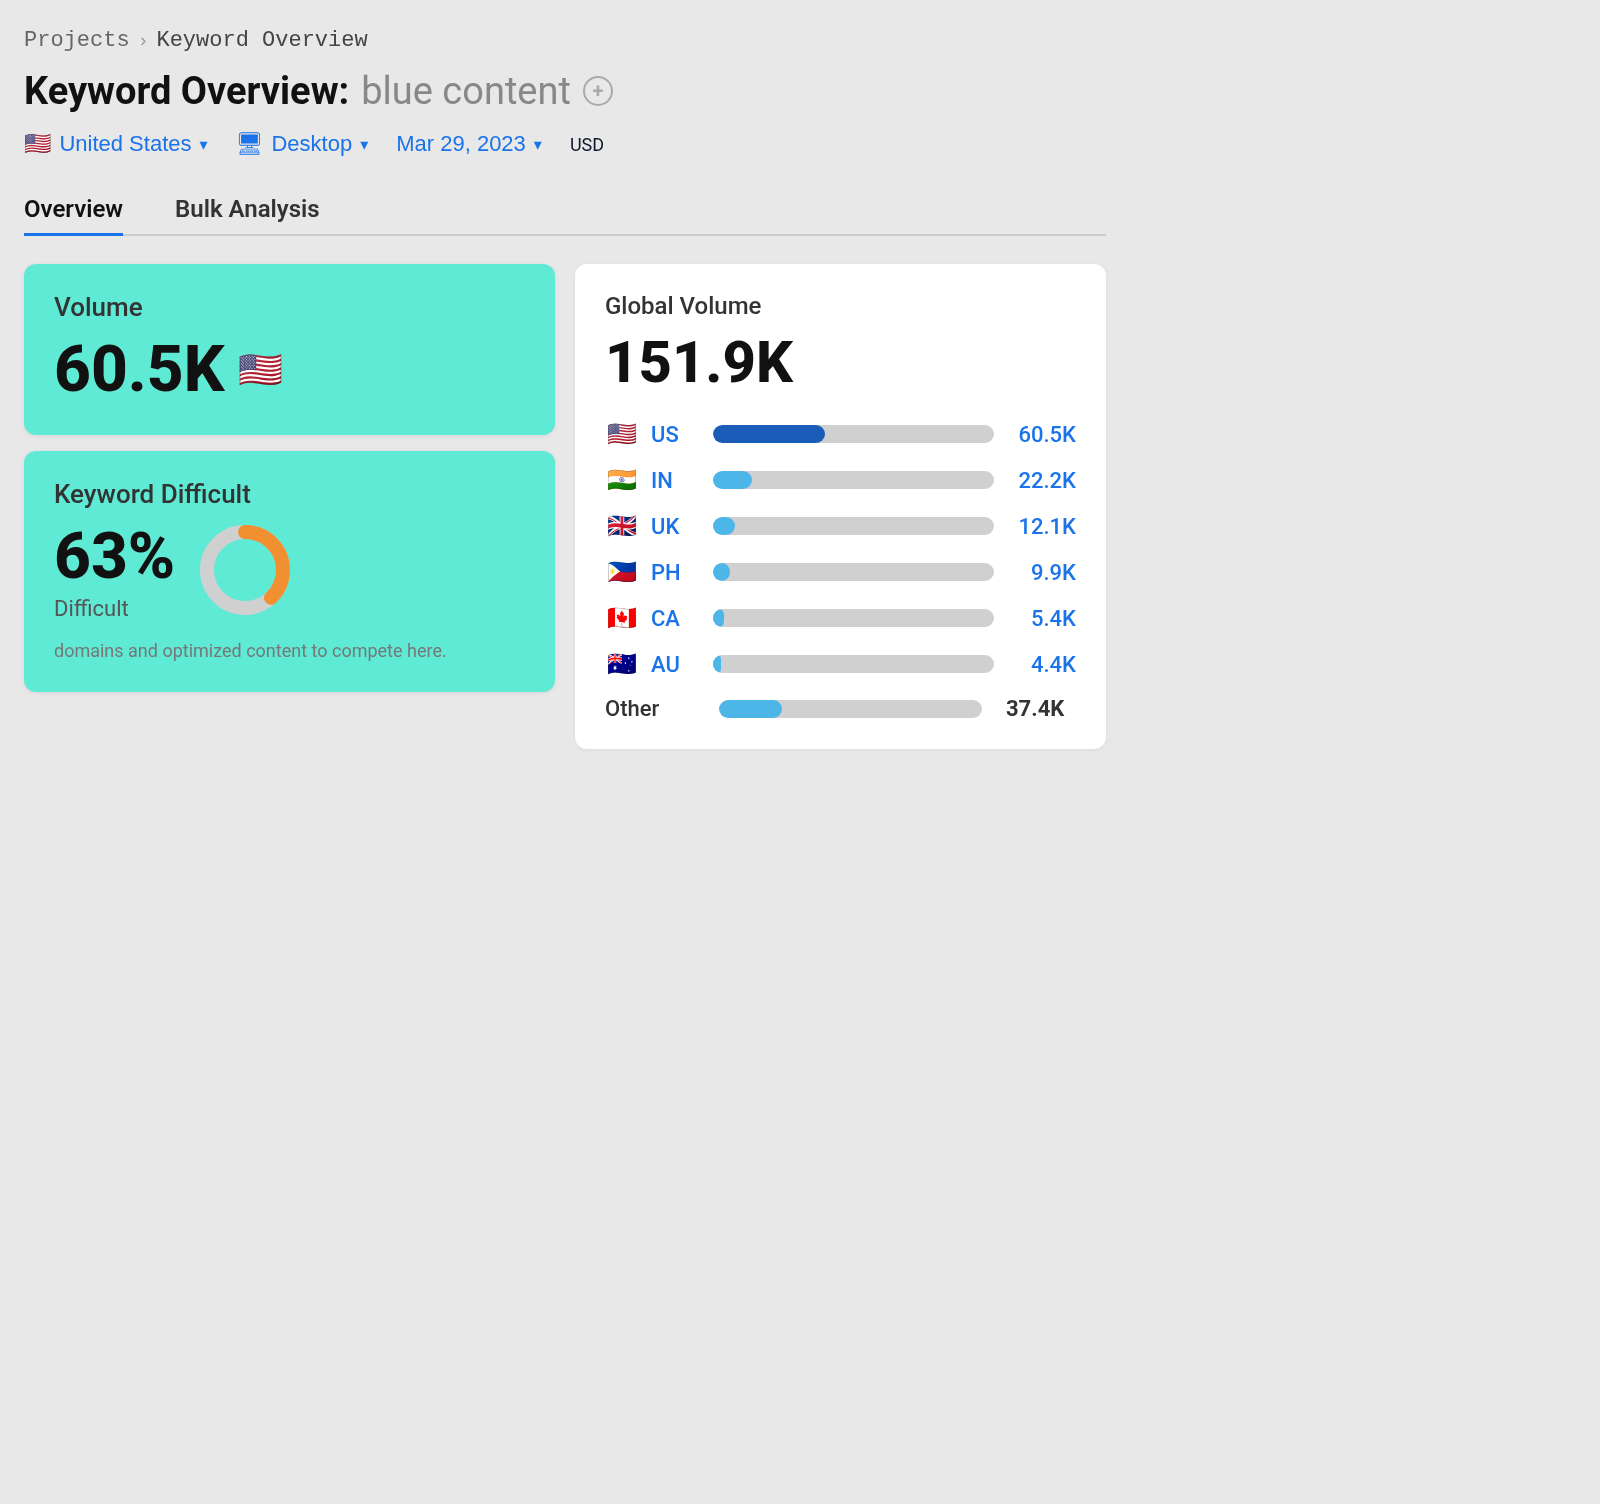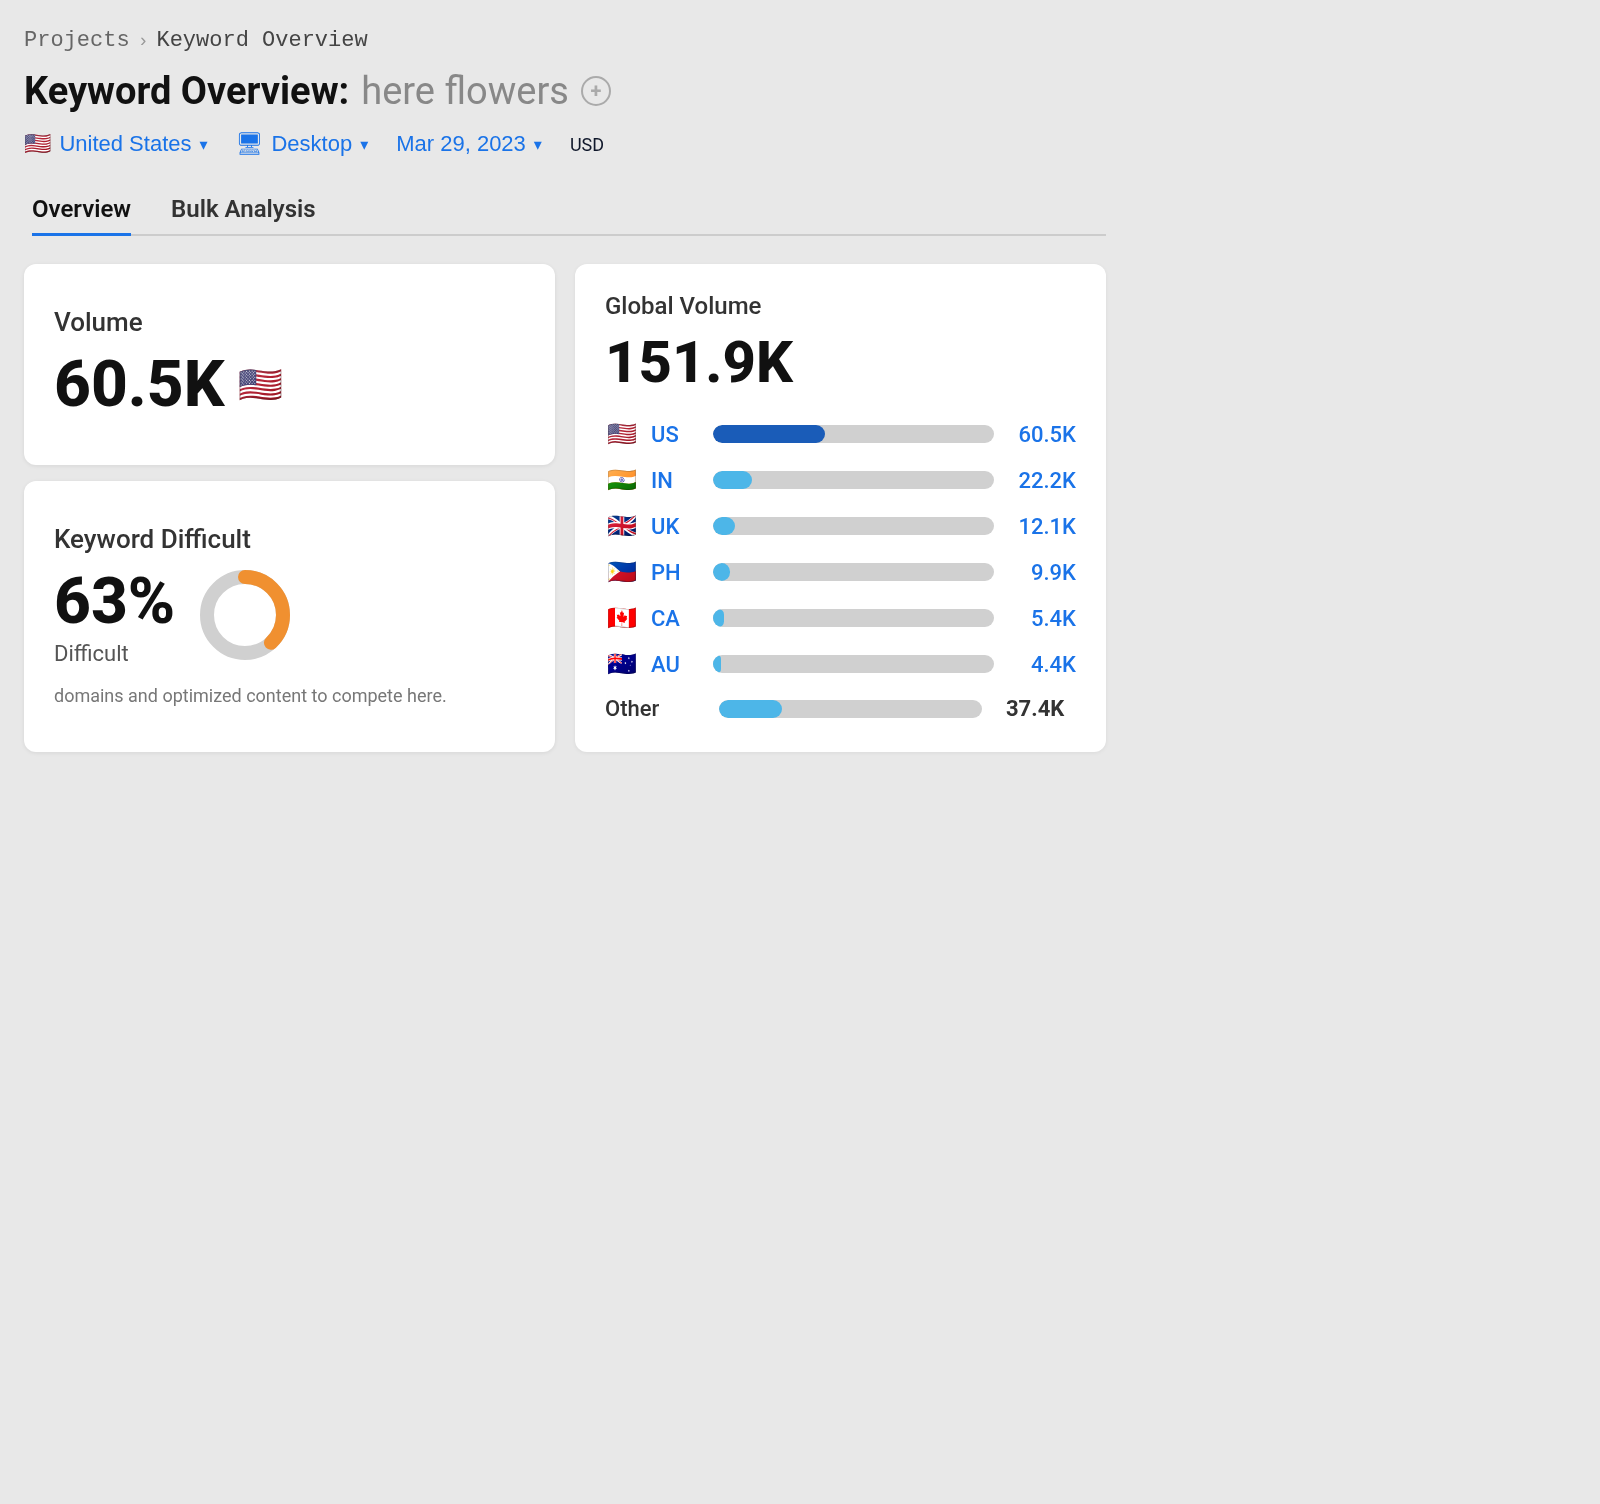--- a/index.html
+++ b/index.html
@@ -70,24 +70,23 @@
       color: #1a73e8;
     }
     .filter-usd {
       color: #0f172a;
       font-size: 18px;
       font-weight: 400;
     }
 
     .tabs {
       display: flex;
-      gap: 0;
+      gap: 12px;
       border-bottom: 2px solid #ccc;
       margin-bottom: 28px;
-      margin-left: 8px;
     }
     .tab {
       font-size: 24px;
       font-weight: 600;
       padding: 10px 0;
       margin-right: 40px;
       cursor: pointer;
       color: #333;
       border-bottom: 3px solid transparent;
       margin-bottom: -2px;
@@ -103,23 +102,23 @@
       gap: 20px;
     }
 
     .left-col {
       display: flex;
       flex-direction: column;
       gap: 16px;
     }
 
     .card {
-      background: #ffffff;
+      background: #5eead4;
       border-radius: 12px;
-      padding: 43px 30px;
+      padding: 28px 30px;
       box-shadow: 0 1px 4px rgba(0,0,0,0.08);
     }
 
     .volume-card .card-label {
       font-size: 26px;
       color: #333;
       font-weight: 500;
       margin-bottom: 10px;
     }
     .volume-card .volume-value {
@@ -259,21 +258,21 @@
 <body>
 
 <div class="breadcrumb">
   <span>Projects</span>
   <span class="breadcrumb-sep">›</span>
   <span class="breadcrumb-current">Keyword Overview</span>
 </div>
 
 <div class="page-title">
   <span>Keyword Overview:</span>
-  <span class="page-title-keyword">here flowers</span>
+  <span class="page-title-keyword">blue content</span>
   <span class="add-icon">+</span>
 </div>
 
 <div class="filter-bar">
   <button class="filter-btn">
     <span>🇺🇸</span>
     <span>United States</span>
     <span class="chevron">▾</span>
   </button>
   <button class="filter-btn">

